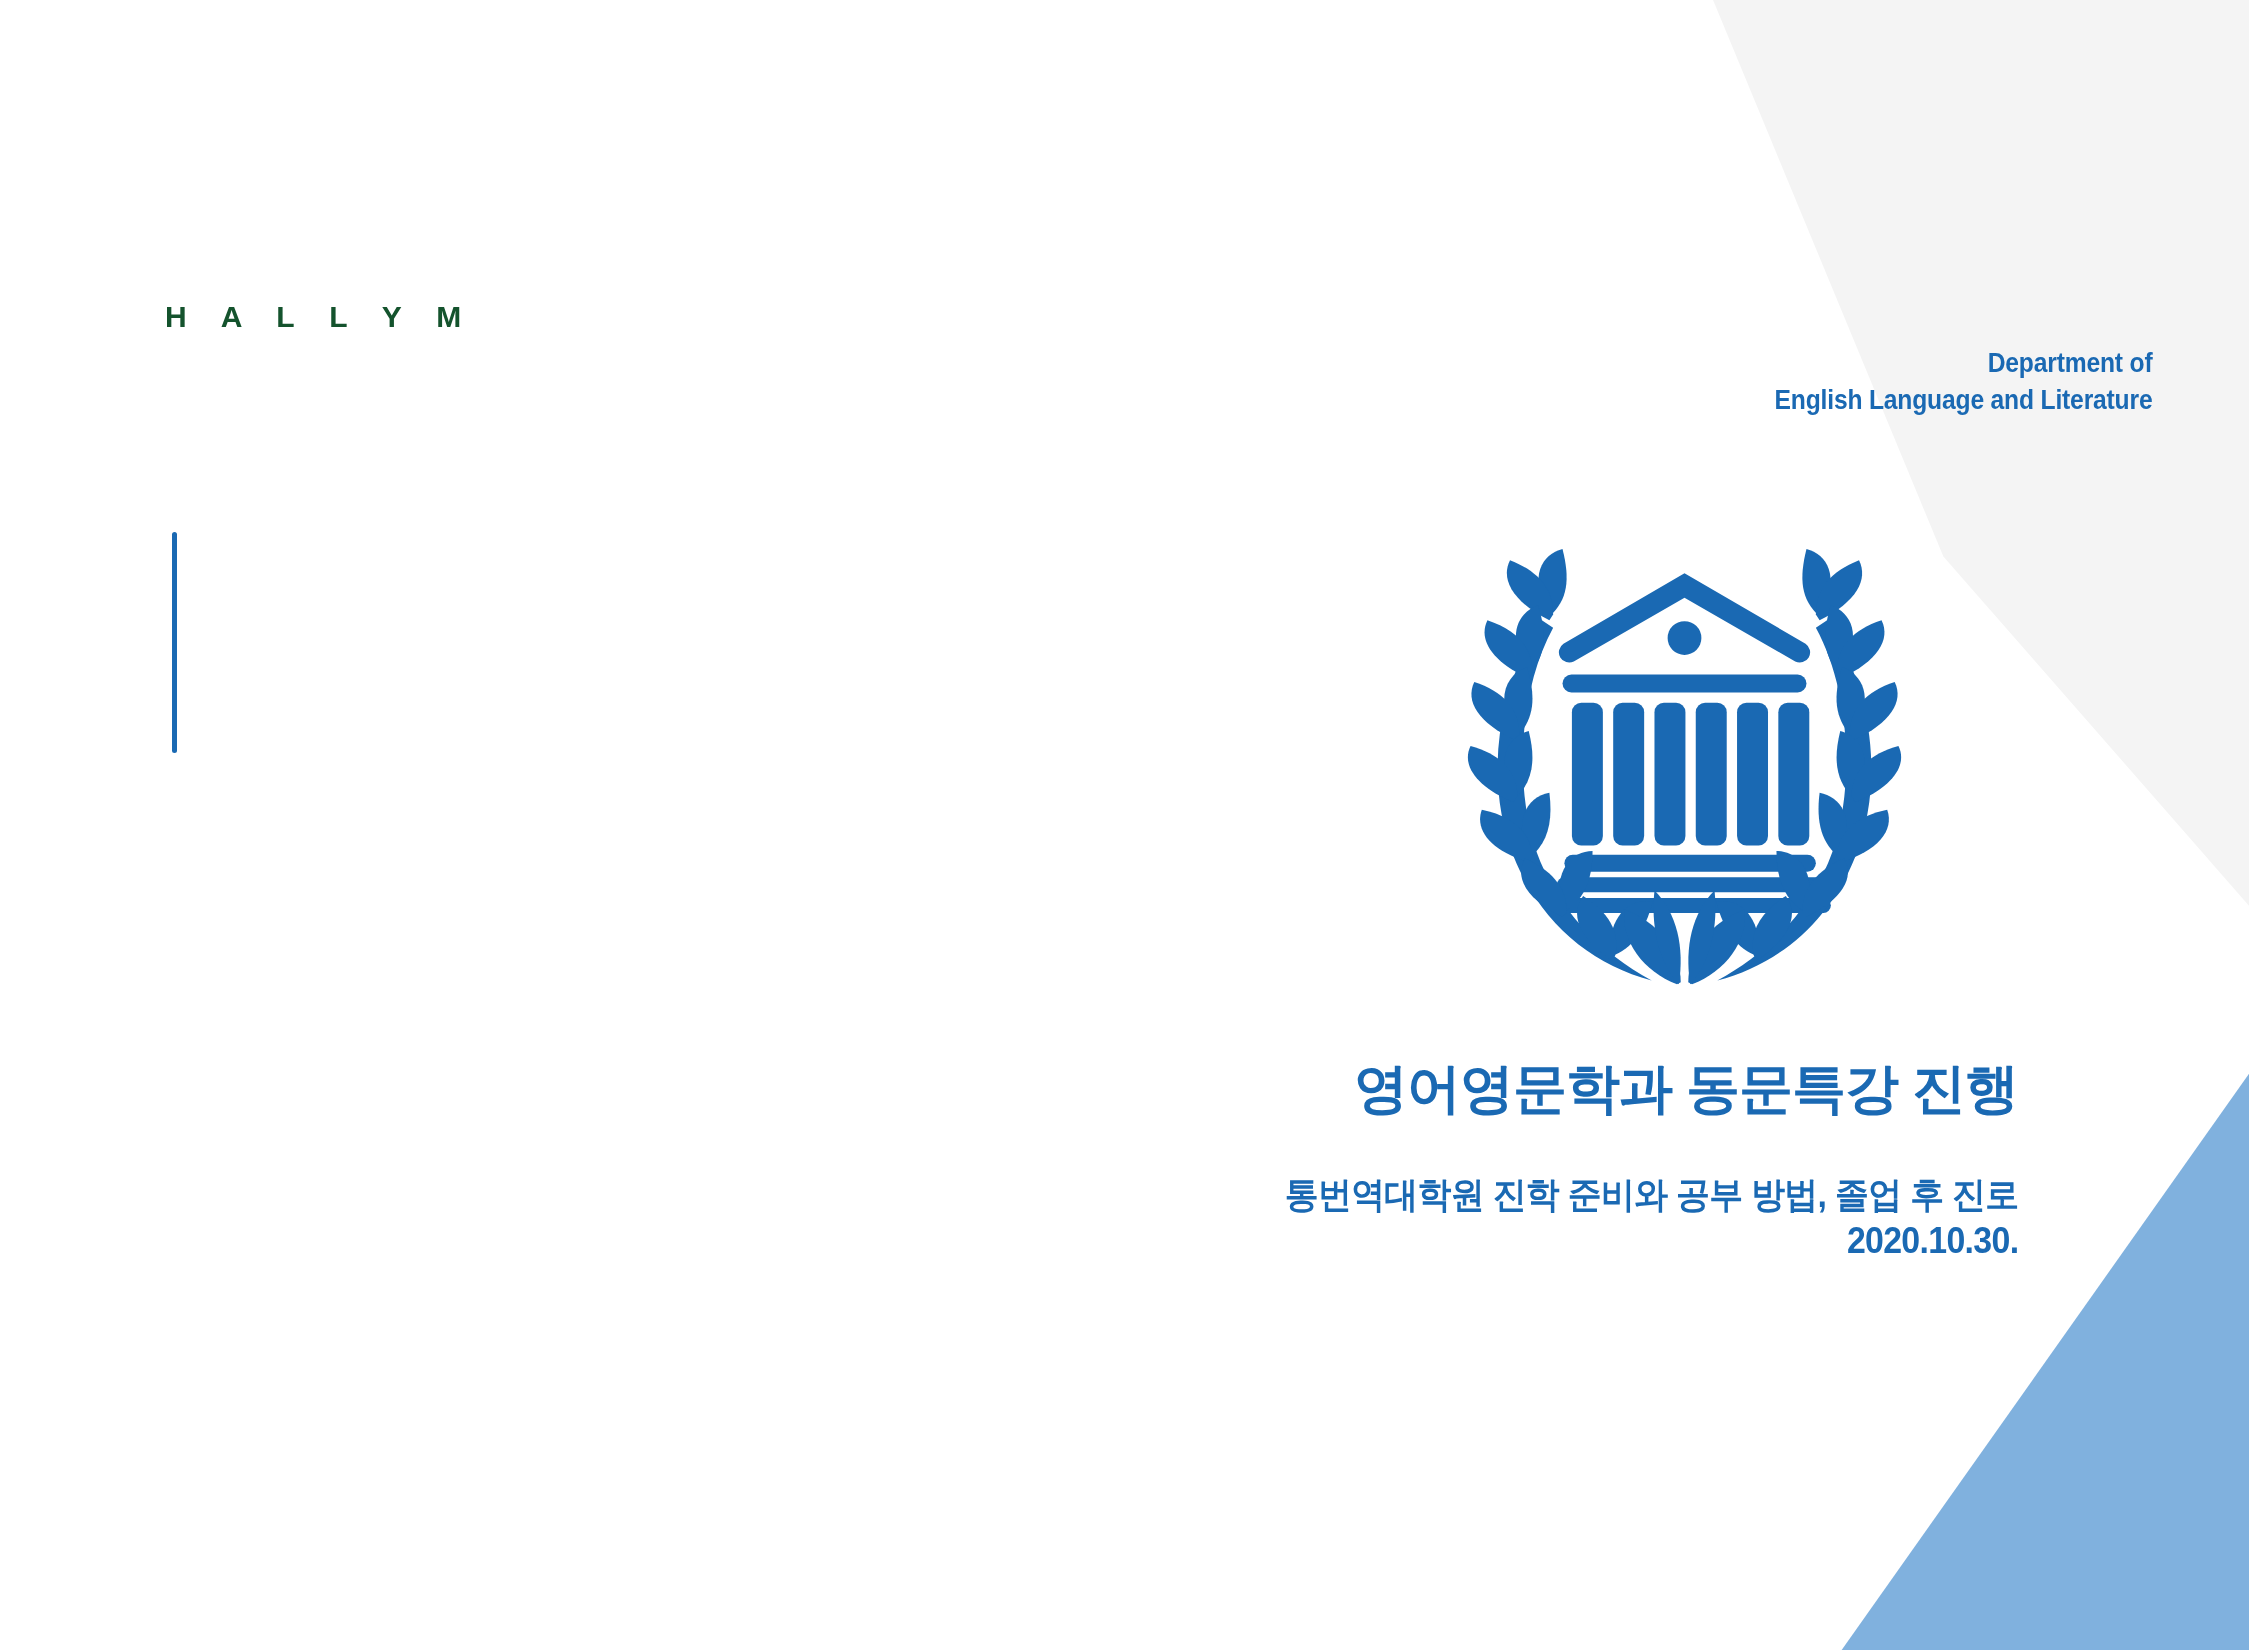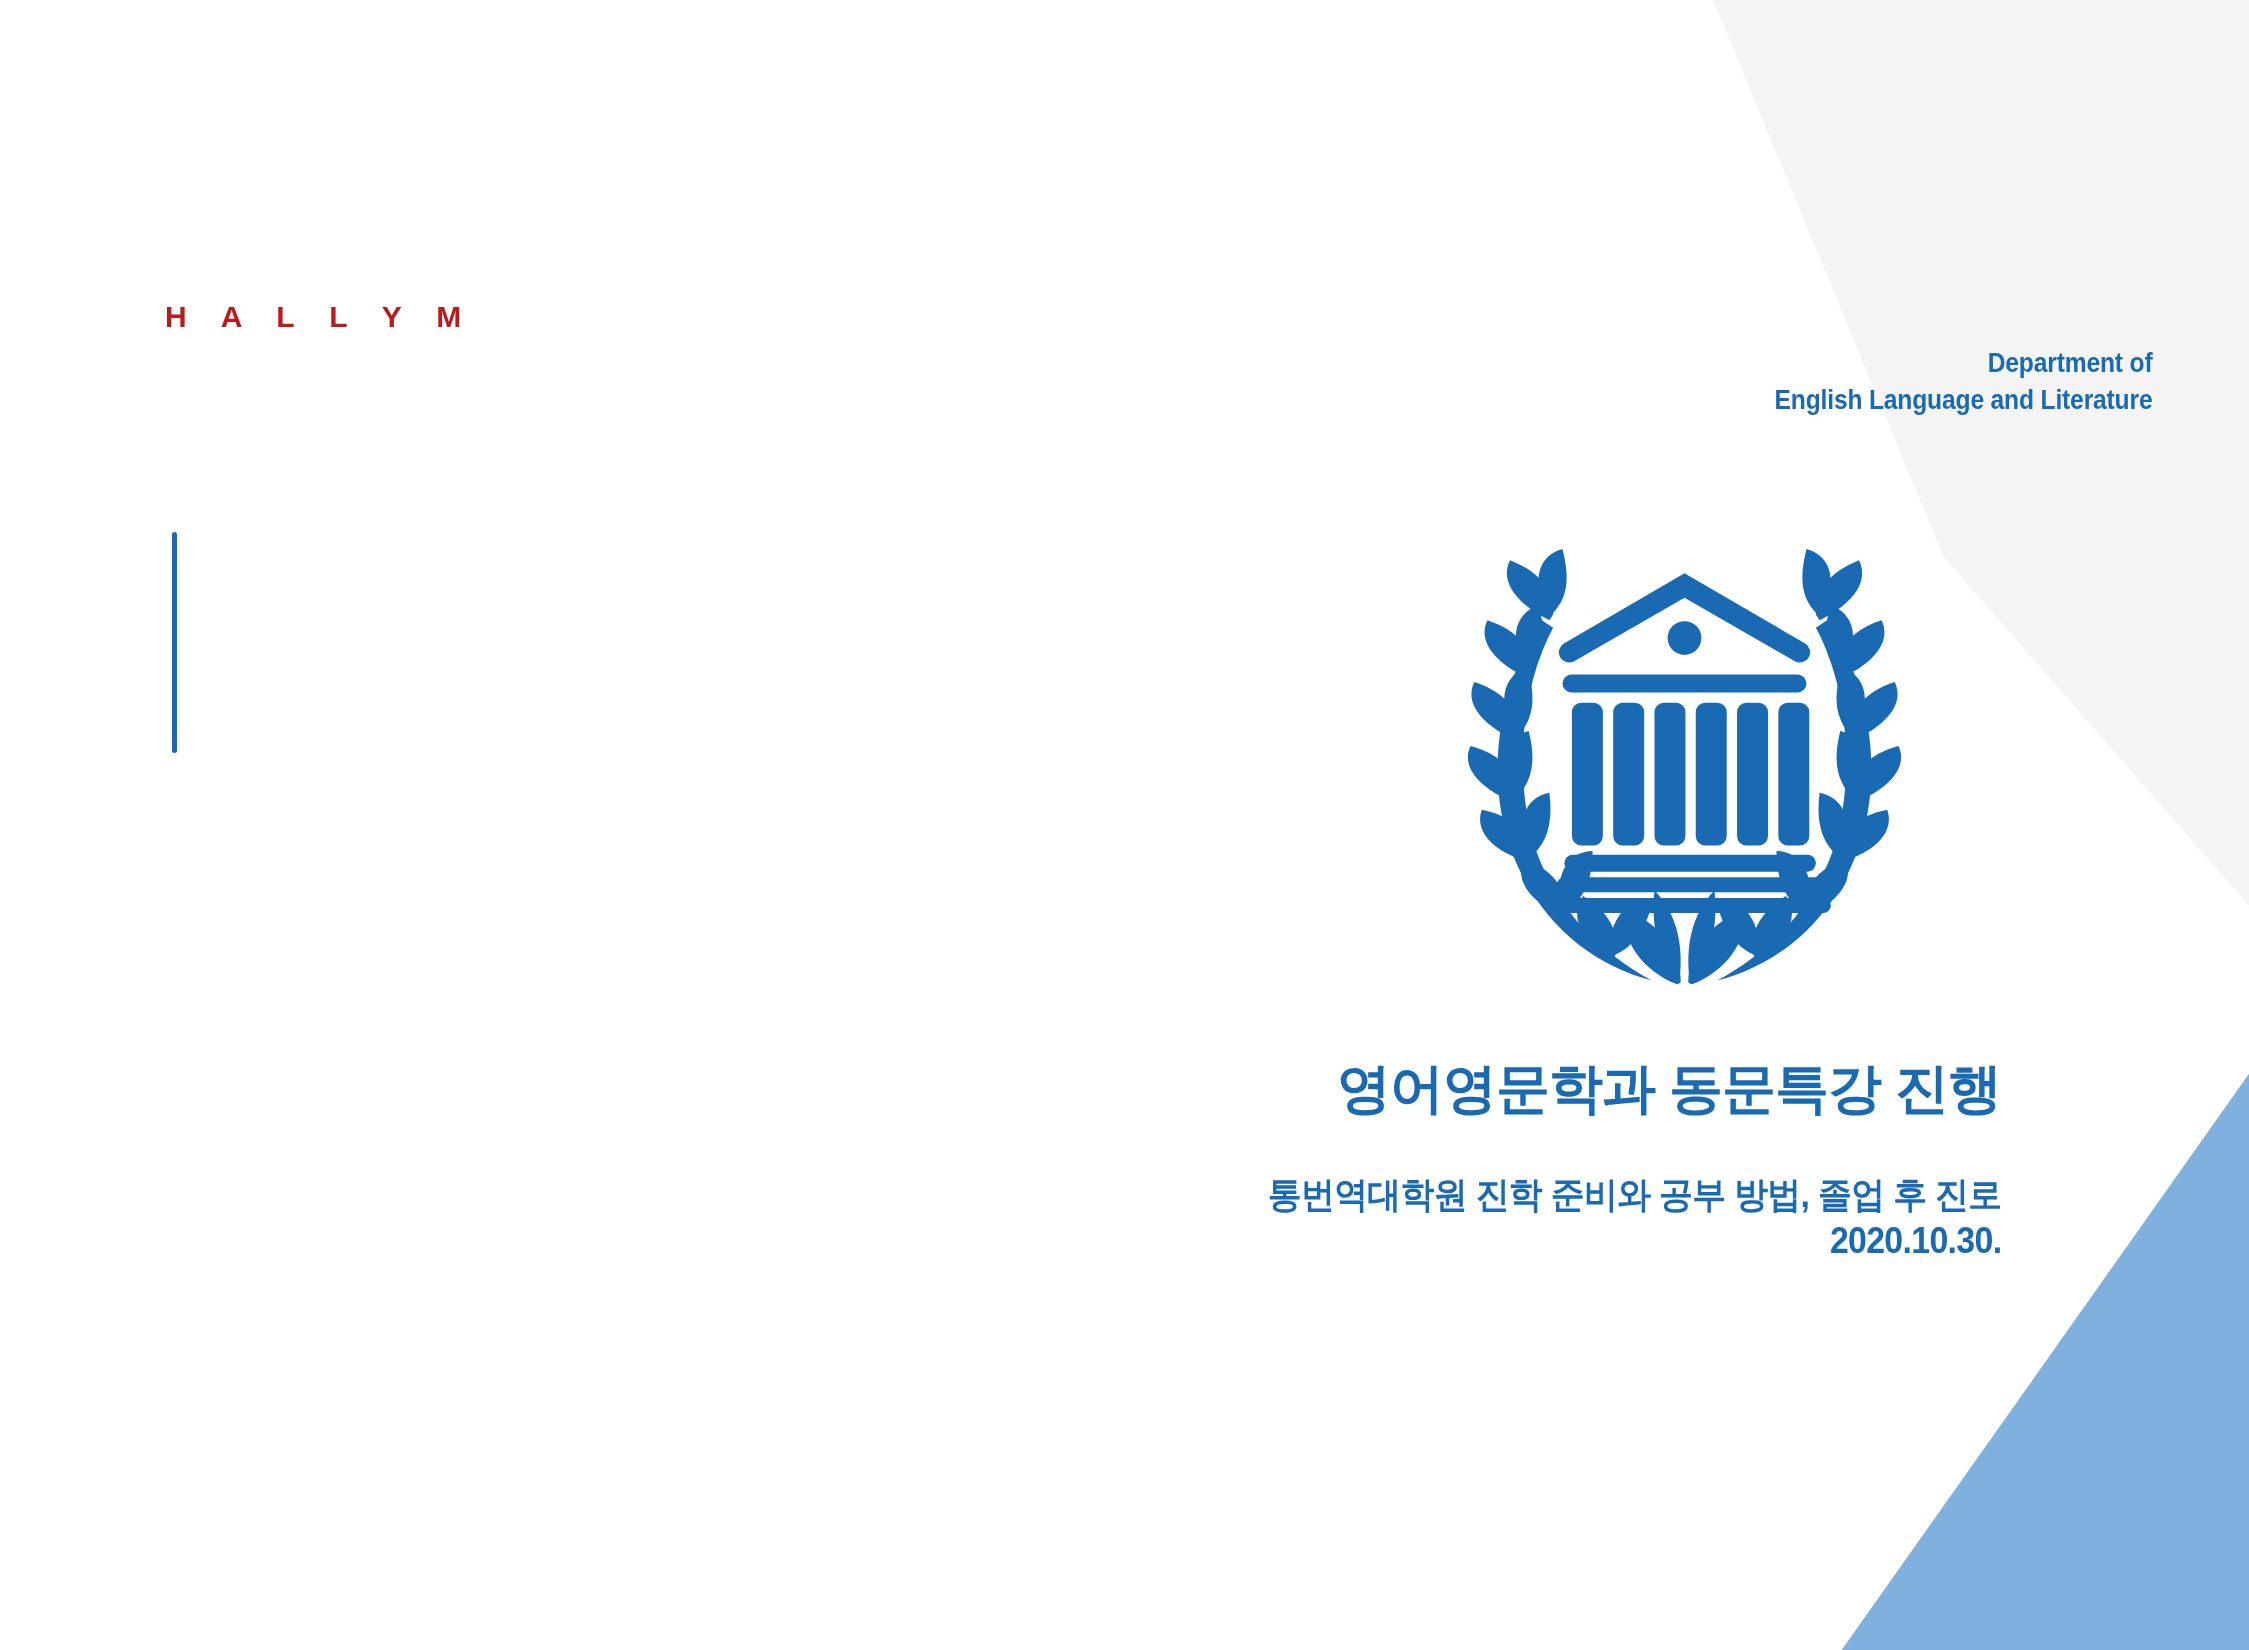--- a/index.html
+++ b/index.html
@@ -20,21 +20,21 @@
   .bg-layer svg{display:block;width:100%;height:100%;}
 
   
   #hallym-wordmark{
     position:absolute;
     left:165px;
     top:302px;
     font-size:30px;
     font-weight:bold;
     letter-spacing:13.4px;
-    color:#b91c1c;
+    color:#14532d;
     line-height:1;
     white-space:nowrap;
   }
 
   
   #department-block{
     position:absolute;
     right:98px;
     top:345px;
     text-align:right;
@@ -81,21 +81,21 @@
     left:1459px;
     top:547px;
     width:451px;
     height:441px;
   }
   #emblem svg{display:block;width:100%;height:100%;}
 
   
   #lecture-info{
     position:absolute;
-    right:249px;
+    right:232px;
     top:1058px;
     text-align:right;
     color:#1A69B3;
     white-space:nowrap;
   }
   #info-headline{
     font-size:54px;
     font-weight:bold;
     letter-spacing:-1px;
     line-height:1.12;

